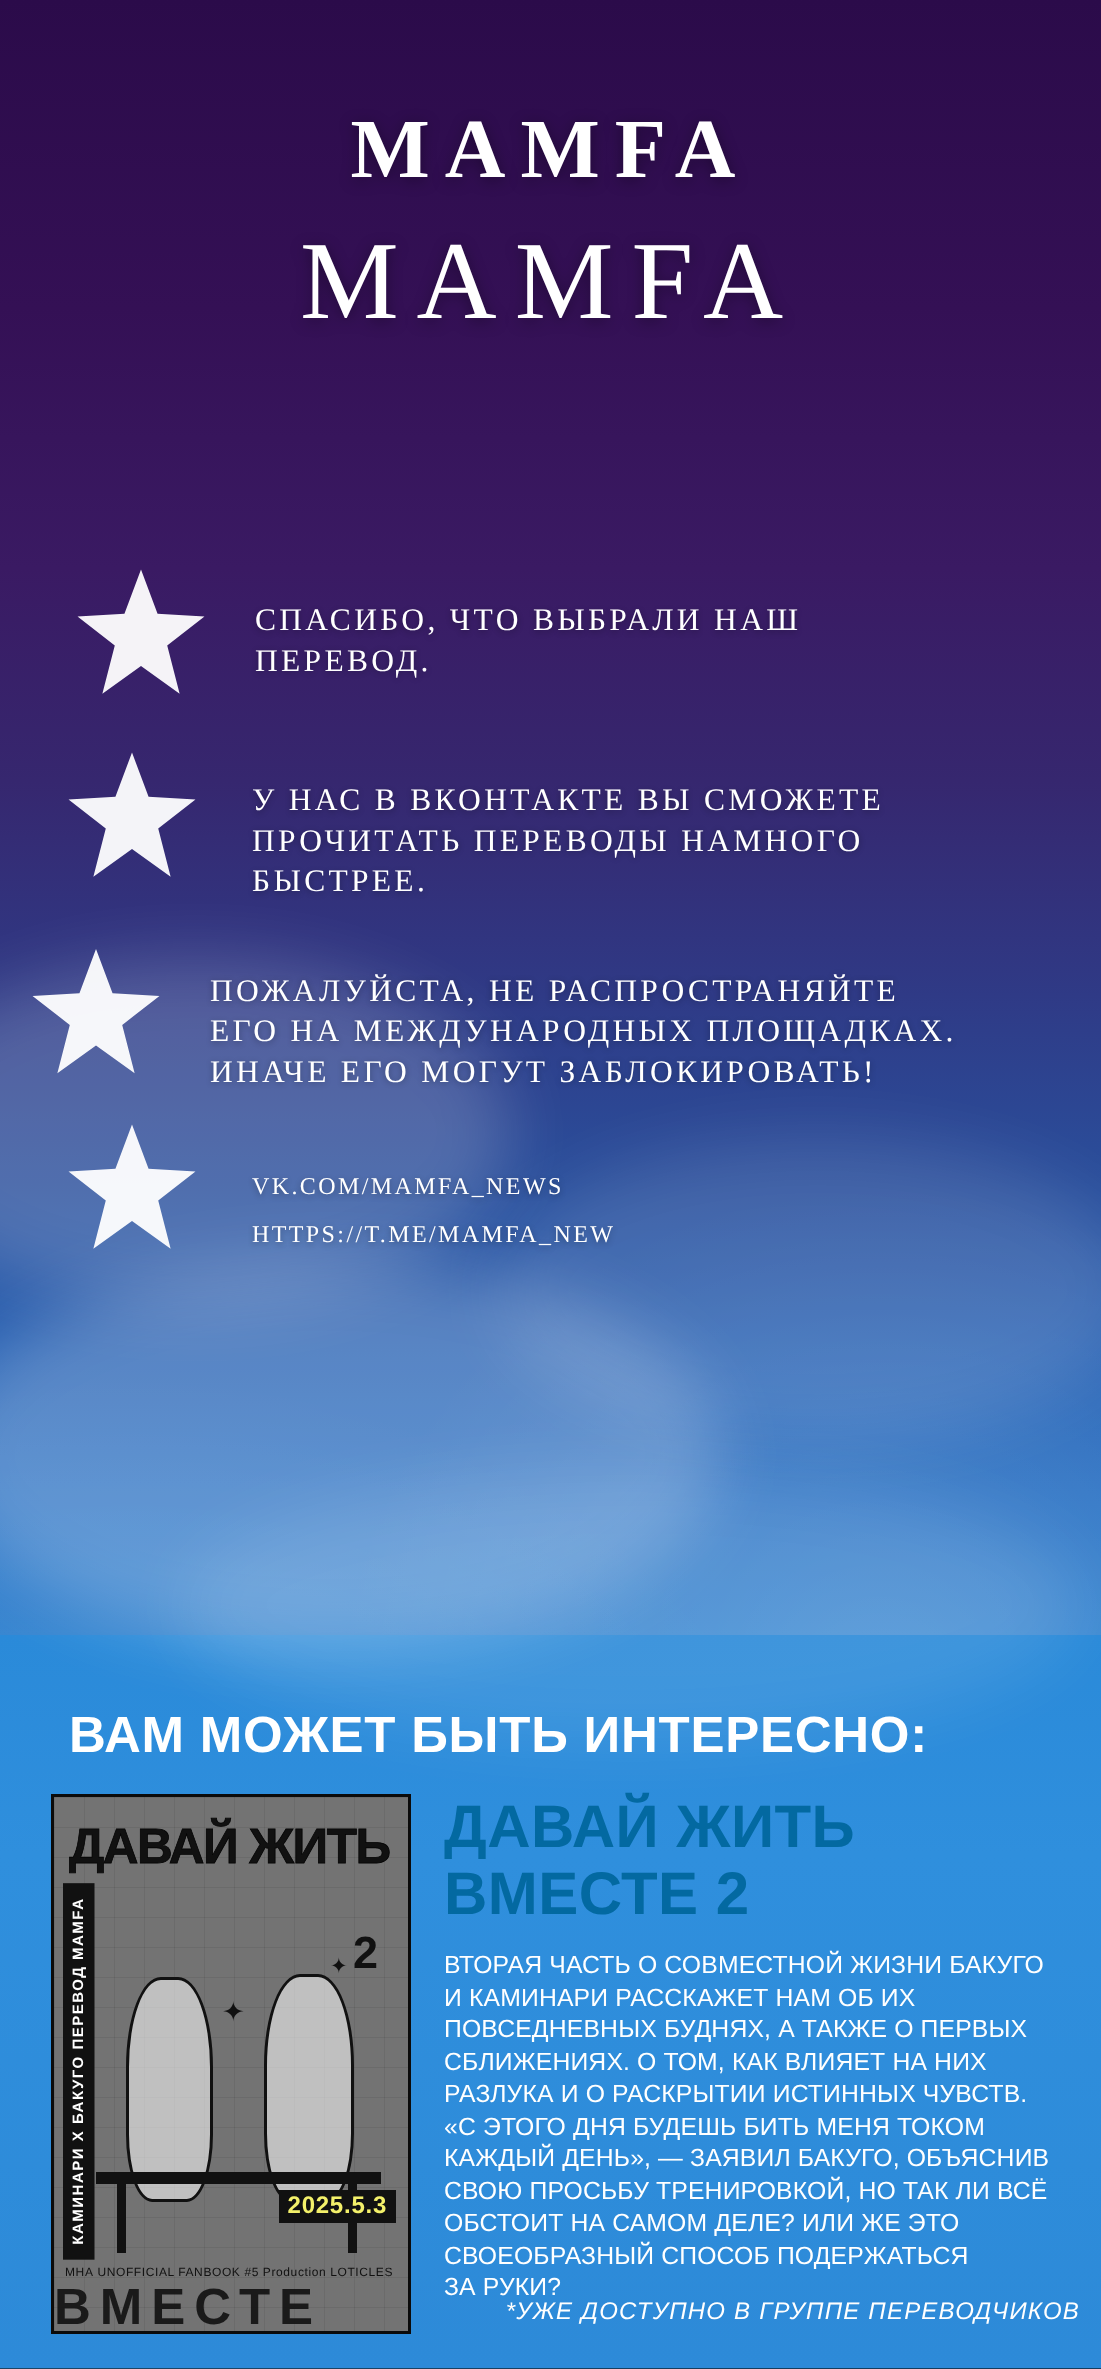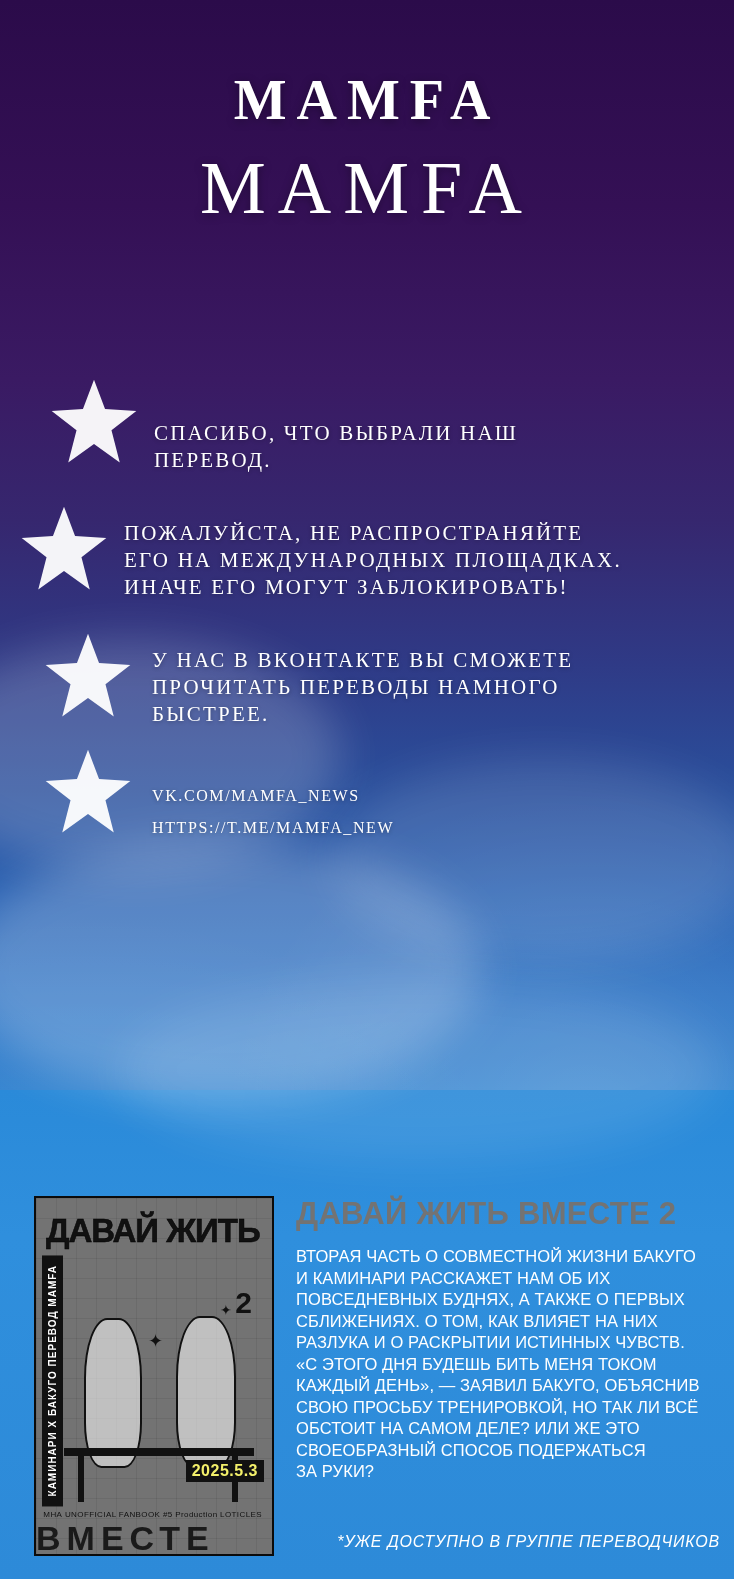--- a/index.html
+++ b/index.html
@@ -55,23 +55,24 @@
     text-shadow:0 2px 10px rgba(0,0,0,0.35);
   }
   .title-line1 { font-size:56px; line-height:88px; font-weight:700; }
   .title-line2 { font-size:74px; line-height:88px; font-weight:400; letter-spacing:12px; }
 
   
   .notes { position:absolute; left:0; top:382px; width:734px; }
   .note {
     position:relative;
     display:flex;
-    align-items:flex-end;
+    align-items:flex-start;
     margin-bottom:24px;
     min-height:78px;
+    gap:16px;
   }
   .star {
     width:92px; height:92px;
     flex:0 0 92px;
     position:relative;
     top:-6px;
   }
   .star svg { display:block; }
   .note-text {
     color:#ffffff;
@@ -176,22 +177,22 @@
     position:absolute; left:28px; top:250px; width:190px; height:8px;
     background:#111;
   }
   .bench-leg { position:absolute; top:258px; width:6px; height:46px; background:#111; }
   .bench-l { left:42px; } .bench-r { left:196px; }
   .spark { position:absolute; color:#111; font-size:18px; }
 
   
   .promo-text { margin-left:22px; width:404px; }
   .promo-title {
-    color:#737373;
-    font-size:31px;
+    color:#0369a1;
+    font-size:40px;
     font-weight:700;
     letter-spacing:0.3px;
     text-transform:uppercase;
     margin-bottom:14px;
   }
   .promo-desc {
     color:#ffffff;
     font-size:16.5px;
     line-height:21.5px;
     letter-spacing:0.1px;
@@ -228,57 +229,58 @@
   <div class="notes">
 
     <div class="note n1">
       <div class="star">
         <svg width="92" height="92" viewBox="0 0 100 100" aria-hidden="true">
           <polygon points="50,4 62,36 96,38 69,59 78,94 50,74 22,94 31,59 4,38 38,36" fill="#ffffff" opacity="0.95"></polygon>
         </svg>
       </div>
       <div class="note-text">СПАСИБО, ЧТО ВЫБРАЛИ НАШ
 ПЕРЕВОД.</div>
+    </div>
+
+    <div class="note n3">
+      <div class="star">
+        <svg width="92" height="92" viewBox="0 0 100 100" aria-hidden="true">
+          <polygon points="50,4 62,36 96,38 69,59 78,94 50,74 22,94 31,59 4,38 38,36" fill="#ffffff" opacity="0.95"></polygon>
+        </svg>
+      </div>
+      <div class="note-text">У НАС В ВКОНТАКТЕ ВЫ СМОЖЕТЕ
+ПРОЧИТАТЬ ПЕРЕВОДЫ НАМНОГО
+БЫСТРЕЕ.</div>
     </div>
 
     <div class="note n2">
       <div class="star">
         <svg width="92" height="92" viewBox="0 0 100 100" aria-hidden="true">
           <polygon points="50,4 62,36 96,38 69,59 78,94 50,74 22,94 31,59 4,38 38,36" fill="#ffffff" opacity="0.95"></polygon>
         </svg>
       </div>
       <div class="note-text">ПОЖАЛУЙСТА, НЕ РАСПРОСТРАНЯЙТЕ
 ЕГО НА МЕЖДУНАРОДНЫХ ПЛОЩАДКАХ.
 ИНАЧЕ ЕГО МОГУТ ЗАБЛОКИРОВАТЬ!</div>
     </div>
 
-    <div class="note n3">
-      <div class="star">
-        <svg width="92" height="92" viewBox="0 0 100 100" aria-hidden="true">
-          <polygon points="50,4 62,36 96,38 69,59 78,94 50,74 22,94 31,59 4,38 38,36" fill="#ffffff" opacity="0.95"></polygon>
-        </svg>
-      </div>
-      <div class="note-text">У НАС В ВКОНТАКТЕ ВЫ СМОЖЕТЕ
-ПРОЧИТАТЬ ПЕРЕВОДЫ НАМНОГО
-БЫСТРЕЕ.</div>
-    </div>
-
 
     <div class="note n5">
       <div class="star">
         <svg width="92" height="92" viewBox="0 0 100 100" aria-hidden="true">
           <polygon points="50,4 62,36 96,38 69,59 78,94 50,74 22,94 31,59 4,38 38,36" fill="#ffffff" opacity="0.95"></polygon>
         </svg>
       </div>
       <div class="note-text">VK.COM/MAMFA_NEWS
 HTTPS://T.ME/MAMFA_NEW</div>
     </div>
 
   </div>
 
+  <div class="promo-heading">ВАМ МОЖЕТ БЫТЬ ИНТЕРЕСНО:</div>
 
   <div class="promo">
 
     <div class="cover">
       <div class="cover-grid"></div>
       <div class="cover-title">ДАВАЙ ЖИТЬ</div>
       <div class="cover-num">2</div>
 
       <div class="fig fig-a"></div>
       <div class="fig fig-b"></div>

